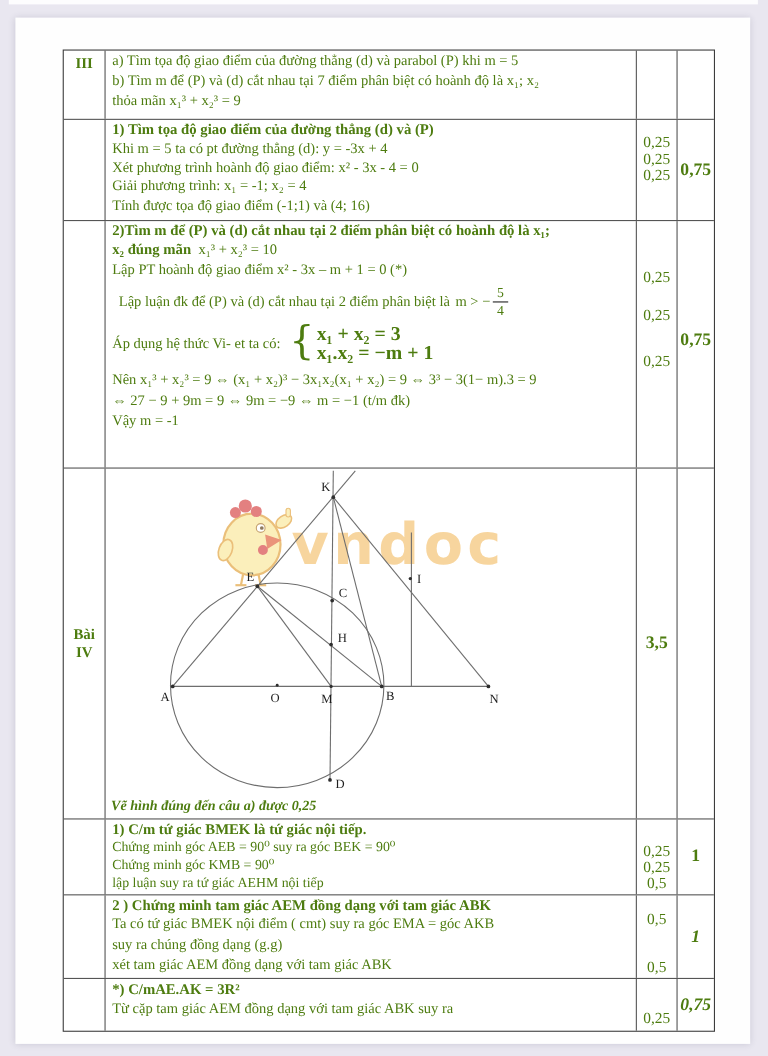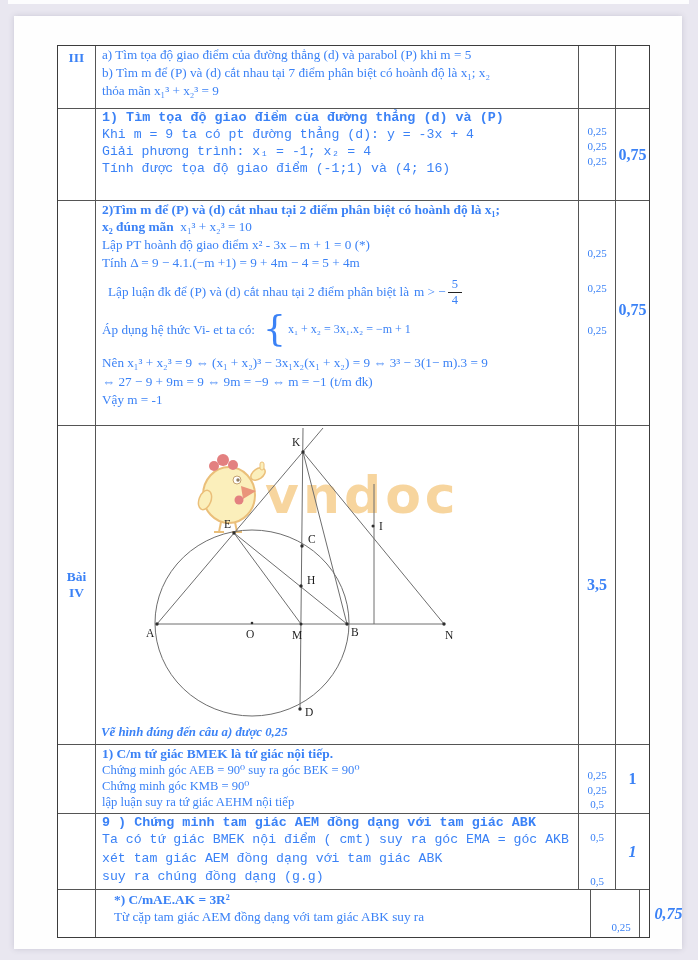--- a/index.html
+++ b/index.html
@@ -1,53 +1,53 @@
 <!DOCTYPE html>
 <html><head>
 <meta charset="utf-8">
 <style>
   html,body{margin:0;padding:0;}
   .canvas{position:relative;width:698px;height:960px;background:#e9e7f0;overflow:hidden;
-          font-family:"Liberation Serif","DejaVu Serif",serif;color:#3b82f6;}
+          font-family:"Liberation Serif","DejaVu Serif",serif;color:#4d7c0f;}
   .prev-page-strip{position:absolute;left:8px;top:0;width:681px;height:4px;background:#fdfdfe;}
   .paper{position:absolute;left:14px;top:16px;width:668px;height:933px;background:#fefefe;
          box-shadow:0 0 6px rgba(60,60,90,.18);}
   .exam-table{position:absolute;left:57px;top:45px;width:591px;height:891px;
               border:1.5px solid #3c3c3c;box-sizing:content-box;background:#fff;}
   .tr{display:flex;border-bottom:1px solid #555;}
   .tr:last-child{border-bottom:none;}
   .td{border-right:1px solid #555;box-sizing:border-box;position:relative;overflow:hidden;}
   .td:last-child{border-right:none;}
   .td.lab{width:38px;flex:none;}
   .td.content{width:483px;flex:none;padding:0 4px 0 6px;}
   .td.s1{width:37px;flex:none;}
   .td.s2{width:33px;flex:none;display:flex;align-items:center;justify-content:center;}
   .h1{height:62px;} .h2{height:91px;} .h3{height:224px;} .h4{height:318px;}
-  .h5{height:68px;} .h6{height:75px;} .h7{height:47px;gap:12px;}
+  .h5{height:68px;} .h6{height:75px;} .h7{height:47px;}
   .qlabel{font-weight:bold;font-size:13.5px;text-align:center;padding-top:4px;}
   .bai-cell{display:flex;flex-direction:column;align-items:center;justify-content:center;
             font-weight:bold;font-size:13.5px;line-height:16px;height:100%;}
   .line{font-size:13.2px;line-height:17.2px;white-space:nowrap;}
   .t-head{font-weight:bold;font-size:13.4px;}
-  .pt2{padding-top:2px;font-family:Liberation Mono, monospace;} .pt3{padding-top:3px;}
+  .pt2{padding-top:2px;} .pt3{padding-top:3px;}
   .lh16{line-height:16px;} .lh17{line-height:17px;} .lh18{line-height:18px;}
   .lh185{line-height:18.5px;} .lh19{line-height:19px;}
-  .mark{position:absolute;left:0;right:0;text-align:center;font-size:11px;line-height:14px;}
+  .mark{position:absolute;left:0;right:0;text-align:center;font-size:14px;line-height:14px;}
   .total{font-size:16px;font-weight:bold;}
   .total.it{font-style:italic;}
   .dk-row{display:flex;align-items:center;height:28px;margin-top:6px;}
   .dk-rel{margin-left:5px;display:inline-flex;align-items:center;}
   .frac{display:inline-block;text-align:center;line-height:1;margin-left:2px;vertical-align:middle;}
   .frac .num{display:block;font-size:12.5px;padding:0 4px 1px;}
   .frac .den{display:block;font-size:12.5px;border-top:1px solid #222;padding:1px 4px 0;}
   .viet-row{display:flex;align-items:center;height:37px;margin-top:5px;}
   .sys{display:inline-flex;align-items:center;margin-left:8px;}
   .sys .brace{font-size:36px;font-weight:400;line-height:.9;margin-right:2px;
               font-family:"DejaVu Serif",serif;}
-  .sys .sys-lines{display:flex;flex-direction:row;font-size:12px;line-height:16.5px;}
+  .sys .sys-lines{display:flex;flex-direction:column;font-size:18px;line-height:16.5px;font-weight:bold;}
   .mt5{margin-top:5px;}
   .fig-cell{padding:0;}
   .fig-caption{position:absolute;left:5px;bottom:4px;font-size:12.8px;font-style:italic;
                font-weight:bold;white-space:nowrap;}
   .indent6{margin-left:6px;}
   svg text{font-family:"Liberation Serif","DejaVu Serif",serif;}
 </style>
 </head>
 <body>
 
@@ -67,41 +67,41 @@
         <div class="line lh18">thỏa mãn  x₁³ + x₂³ = 9</div>
       </div>
       <div class="td s1"></div>
       <div class="td s2"></div>
     </div>
 
     <div class="tr h2">
       <div class="td lab"></div>
       <div class="td content pt2">
         <div class="line t-head lh17">1) Tìm tọa độ giao điểm của đường thẳng (d) và (P)</div>
-        <div class="line">Khi m = 9 ta có pt đường thẳng (d): y = -3x + 4</div>
+        <div class="line">Khi m = 5 ta có pt đường thẳng (d): y = -3x + 4</div>
+        <div class="line">Xét phương trình hoành độ giao điểm:  x² - 3x - 4 = 0</div>
         <div class="line">Giải phương trình: x₁ = -1;  x₂ = 4</div>
         <div class="line">Tính được tọa độ giao điểm (-1;1) và (4; 16)</div>
       </div>
       <div class="td s1">
         <div class="mark" style="top:15px">0,25</div>
         <div class="mark" style="top:30px">0,25</div>
         <div class="mark" style="top:45px">0,25</div>
       </div>
       <div class="td s2">
         <span class="total">0,75</span>
       </div>
     </div>
 
     <div class="tr h3">
       <div class="td lab"></div>
       <div class="td content pt3">
         <div class="line t-head lh17">2)Tìm m để (P) và (d) cắt nhau tại 2 điểm phân biệt có hoành độ là x₁;</div>
         <div class="line lh18"><span class="t-head">x₂ đúng mãn</span>&nbsp;&nbsp;<span>x₁³ + x₂³ = 10</span></div>
         <div class="line lh18">Lập PT hoành độ giao điểm x² - 3x – m + 1 = 0 (*)</div>
-        <div class="line lh18">Tính  Δ = 9 − 4.1.(−m +1) = 9 + 4m − 4 = 5 + 4m</div>
         <div class="line dk-row indent6">
           <span>Lập luận đk để (P) và (d) cắt nhau tại 2 điểm phân biệt là</span>
           <span class="dk-rel">
             <span>m &gt; −</span>
             <span class="frac">
               <span class="num">5</span>
               <span class="den">4</span>
             </span>
           </span>
         </div>
@@ -220,24 +220,24 @@
         <div class="mark" style="top:52px">0,5</div>
       </div>
       <div class="td s2">
         <span class="total">1</span>
       </div>
     </div>
 
     <div class="tr h6">
       <div class="td lab"></div>
       <div class="td content pt2">
-        <div class="line t-head lh17">9 ) Chứng minh tam giác AEM đồng dạng với tam giác ABK</div>
+        <div class="line t-head lh17">2 ) Chứng minh tam giác AEM đồng dạng với tam giác ABK</div>
         <div class="line lh185">Ta có tứ giác BMEK nội điểm ( cmt) suy ra góc EMA = góc AKB</div>
+        <div class="line lh185">suy ra chúng đồng dạng (g.g)</div>
         <div class="line lh185">xét tam giác AEM đồng dạng với tam giác ABK</div>
-        <div class="line lh185">suy ra chúng đồng dạng (g.g)</div>
       </div>
       <div class="td s1">
         <div class="mark" style="top:16px">0,5</div>
         <div class="mark" style="top:60px">0,5</div>
       </div>
       <div class="td s2">
         <span class="total it">1</span>
       </div>
     </div>
 

